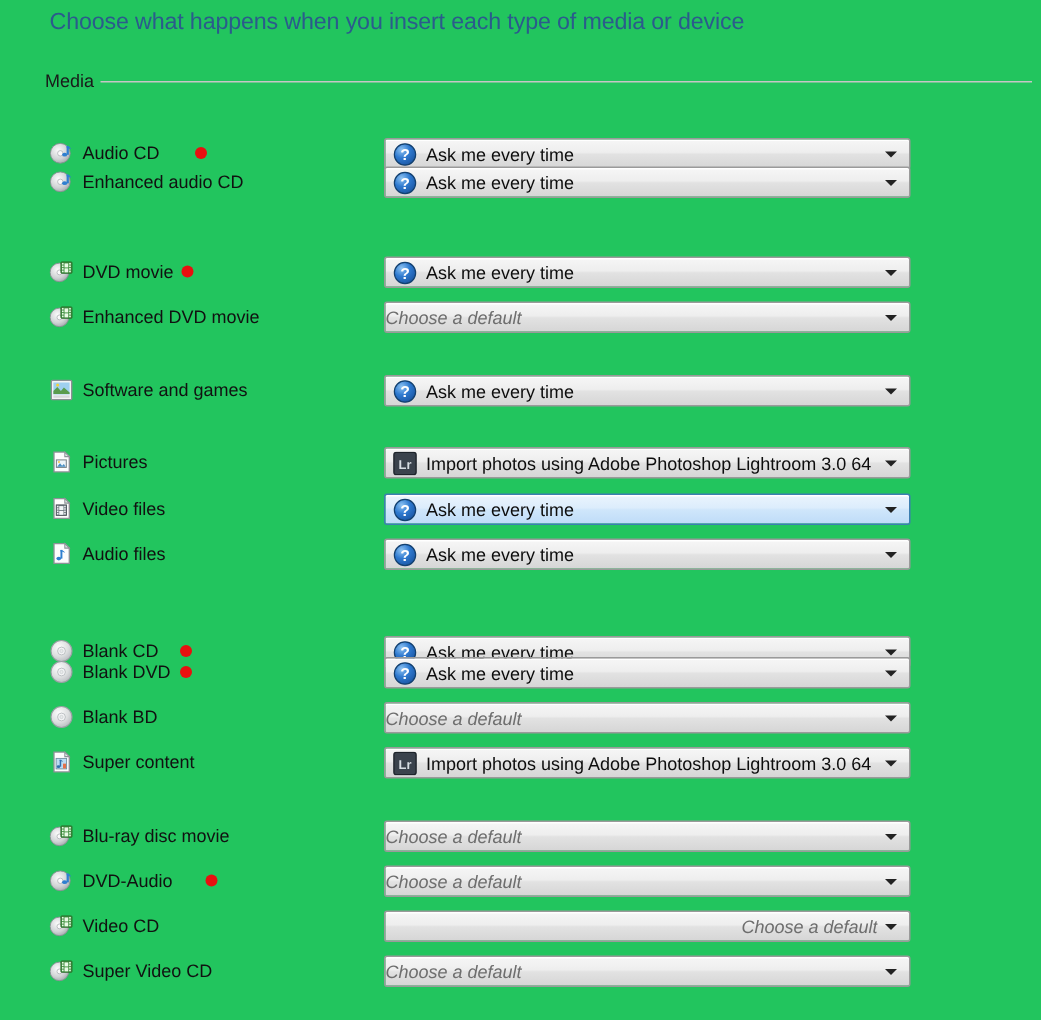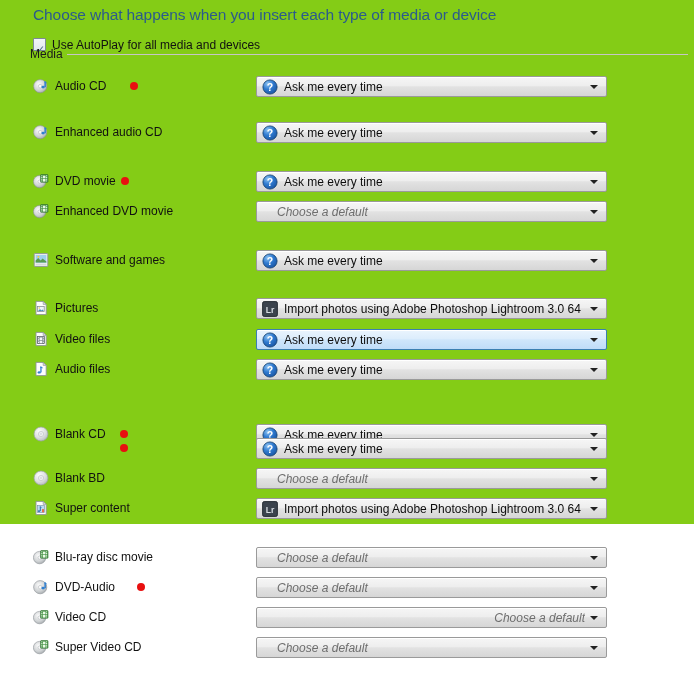--- a/index.html
+++ b/index.html
@@ -5,22 +5,22 @@
   * { box-sizing: border-box; }
   html, body {
     margin: 0; padding: 0;
     width: 694px; height: 680px;
     background: #ffffff;
     font-family: "Liberation Sans", sans-serif;
     overflow: hidden;
   }
   #page {
     position: relative;
-    width: 694px; height: 524px;
-    background: #84cc16;
+    width: 694px; height: 680px;
+    background: #22c55e;
   }
 
   
   .page-title {
     position: absolute;
     left: 33px; top: 6px;
     font-size: 15.5px;
     color: #2b5b8c;
     letter-spacing: -0.1px;
     white-space: nowrap;
@@ -132,21 +132,21 @@
     font-size: 12px;
     color: #0d0d0d;
     margin-left: 6px;
     white-space: nowrap;
     overflow: hidden;
     flex: 1 1 auto;
   }
   .combo.placeholder .c-txt {
     font-style: italic;
     color: #6e6e6e;
-    margin-left: 20px;
+    margin-left: 0;
   }
   .combo .arrow {
     width: 18px;
     flex: 0 0 auto;
     display: flex; align-items: center; justify-content: center;
     margin-right: 3px;
   }
   .combo .arrow i {
     display: block;
     width: 0; height: 0;
@@ -158,38 +158,28 @@
   
   .ic svg, .c-ic svg { display: block; }
 </style>
 </head>
 <body>
 
 <div id="page">
 
   <div class="page-title">Choose what happens when you insert each type of media or device</div>
 
-  <div class="cb-row">
-    <span class="cb-box">
-      <span class="tick">
-        <svg viewBox="0 0 8 8" width="8" height="8">
-          <path d="M0.5 4 L2.6 6.6 L7.4 0.6 L6.3 0.4 L2.5 5 L1.2 3.3 Z" fill="#4a6b86"></path>
-        </svg>
-      </span>
-    </span>
-    <span class="cb-label">Use AutoPlay for all media and devices</span>
-  </div>
 
   <div class="group-head">
     <span class="gl">Media</span>
     <span class="rule"></span>
   </div>
 
   <div id="rows-host">
-      <div class="row" style="top: 74px;">
+      <div class="row" style="top: 90px;">
         <div class="label-wrap">
           <span class="ic">
             <svg id="def-audio-cd-icon" viewBox="0 0 16 16" width="16" height="16">
     <defs>
                 <radialGradient id="gdisc" cx="40%" cy="35%" r="75%">
       <stop offset="0%" stop-color="#fbfbfb"></stop>
                   <stop offset="60%" stop-color="#cfd2d4"></stop>
                   <stop offset="100%" stop-color="#9aa0a4"></stop>
     </radialGradient>
               </defs>
@@ -219,21 +209,21 @@
     <circle cx="8" cy="8" r="7.1" fill="url(#gq)" stroke="#13406f" stroke-width="0.8"></circle>
     <text x="8" y="11.9" font-family="Liberation Sans, sans-serif" font-size="10.5" font-weight="bold" fill="#ffffff" text-anchor="middle">?</text>
   </svg>
           </span>
           <span class="c-txt">Ask me every time</span>
           <span class="arrow">
             <i></i>
           </span>
         </div>
       </div>
-      <div class="row" style="top: 120px;">
+      <div class="row" style="top: 109px;">
         <div class="label-wrap">
           <span class="ic">
             <svg id="def-audio-cd-icon" viewBox="0 0 16 16" width="16" height="16">
     <defs>
                 <radialGradient id="gdisc" cx="40%" cy="35%" r="75%">
       <stop offset="0%" stop-color="#fbfbfb"></stop>
                   <stop offset="60%" stop-color="#cfd2d4"></stop>
                   <stop offset="100%" stop-color="#9aa0a4"></stop>
     </radialGradient>
               </defs>
@@ -513,20 +503,37 @@
     <text x="8" y="11.9" font-family="Liberation Sans, sans-serif" font-size="10.5" font-weight="bold" fill="#ffffff" text-anchor="middle">?</text>
   </svg>
           </span>
           <span class="c-txt">Ask me every time</span>
           <span class="arrow">
             <i></i>
           </span>
         </div>
       </div>
       <div class="row" style="top: 436px;">
+        <div class="label-wrap">
+          <span class="ic">
+            <svg id="def-blank-cd-icon" viewBox="0 0 16 16" width="16" height="16">
+    <defs>
+                <radialGradient id="gblank" cx="38%" cy="32%" r="80%">
+      <stop offset="0%" stop-color="#fdfdfd"></stop>
+                  <stop offset="55%" stop-color="#dcdedf"></stop>
+                  <stop offset="100%" stop-color="#aeb3b7"></stop>
+    </radialGradient>
+              </defs>
+    <circle cx="8" cy="8" r="7" fill="url(#gblank)" stroke="#9aa0a4" stroke-width="0.7"></circle>
+    <circle cx="8" cy="8" r="2.6" fill="#f4f5f6" stroke="#b7bbbe" stroke-width="0.6"></circle>
+    <circle cx="8" cy="8" r="1.1" fill="#e8eaeb" stroke="#c3c7ca" stroke-width="0.4"></circle>
+  </svg>
+          </span>
+          <span class="lbl">Blank DVD</span>
+        </div>
         <span class="dot" style="left: 120px; background: rgb(232, 16, 16);"></span>
         <div class="combo">
           <span class="c-ic">
             <svg id="def-question-mark-icon" viewBox="0 0 16 16" width="16" height="16">
     <defs>
                 <radialGradient id="gq" cx="34%" cy="28%" r="85%">
       <stop offset="0%" stop-color="#8fc4f2"></stop>
                   <stop offset="45%" stop-color="#2f7ad0"></stop>
                   <stop offset="100%" stop-color="#17509c"></stop>
     </radialGradient>

